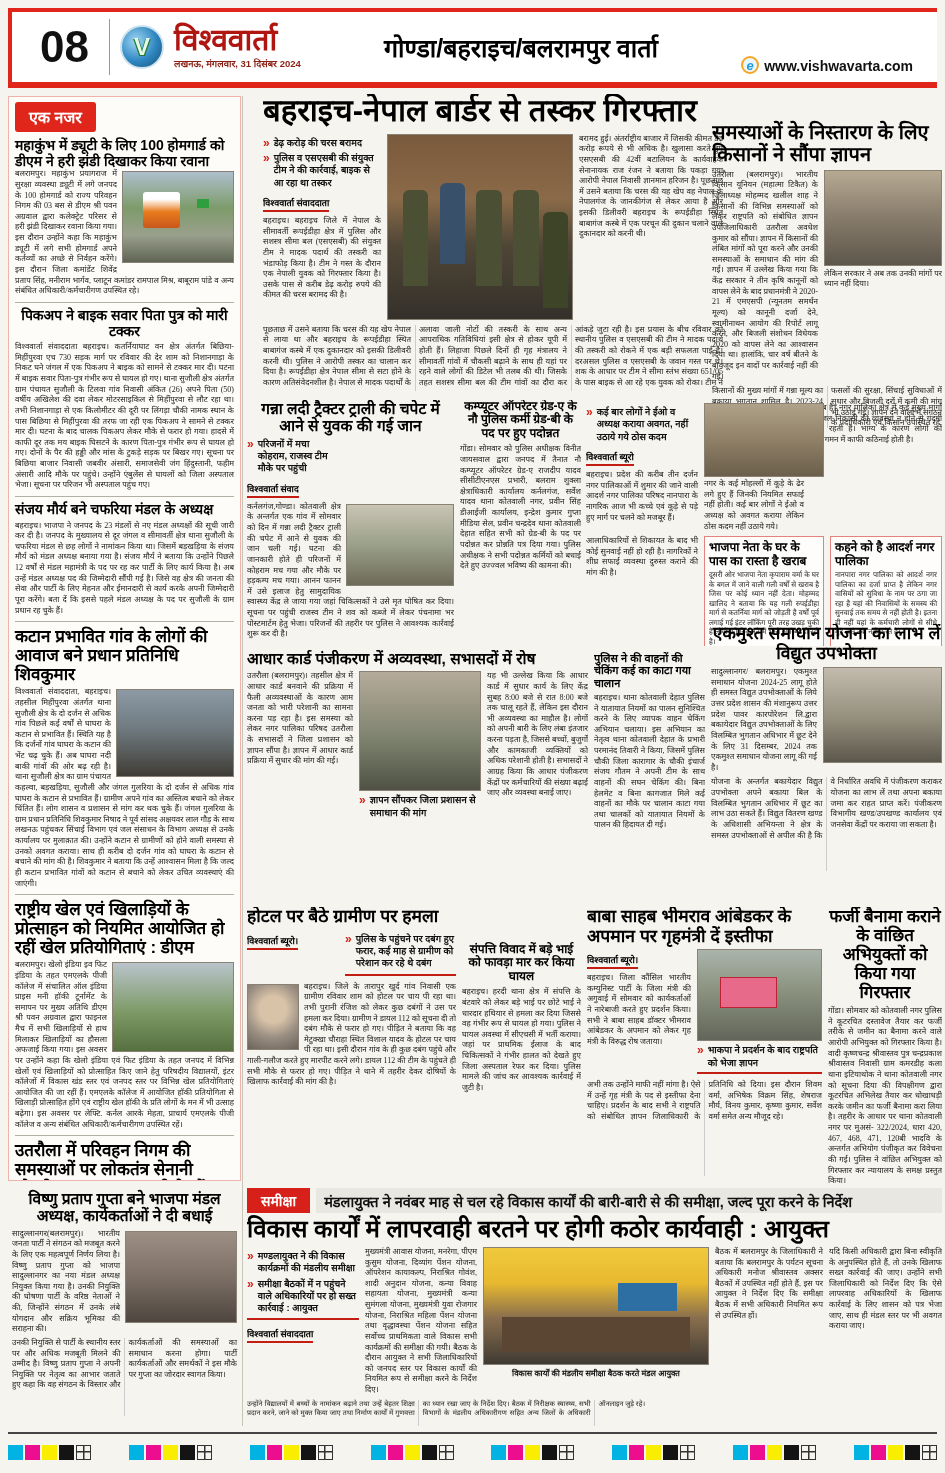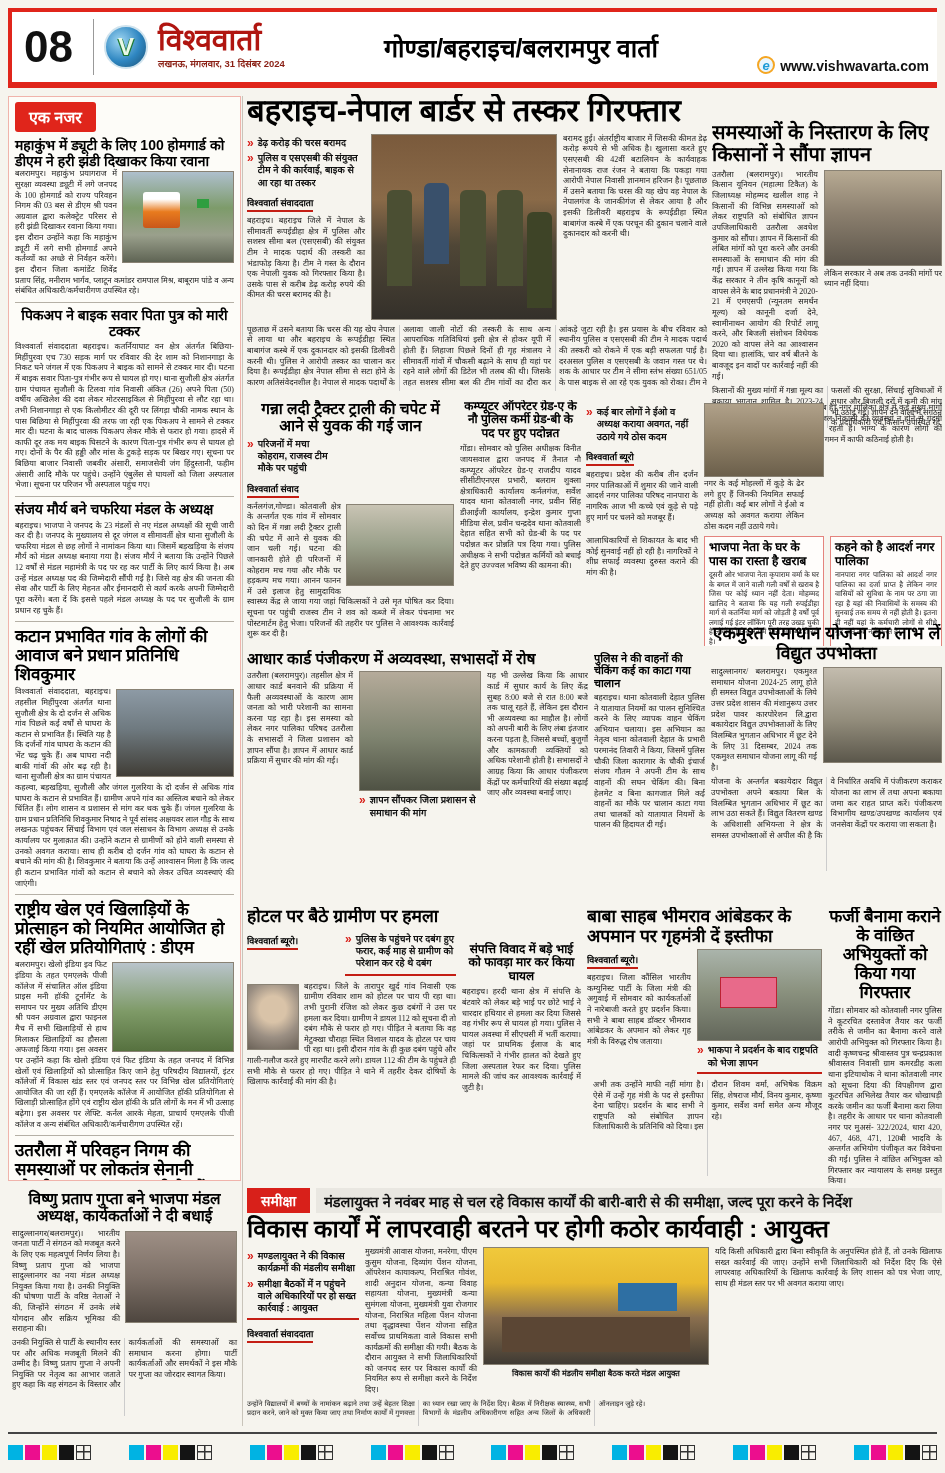--- a/index.html
+++ b/index.html
@@ -2,21 +2,21 @@
 <html><head>
 <meta charset="utf-8">
 <style>
   * { margin:0; padding:0; box-sizing:border-box; }
   html,body { width:945px; height:1473px; }
   body { background:#f6f4ee; font-family:"Liberation Serif",serif; color:#111; position:relative; overflow:hidden; }
   .abs { position:absolute; overflow:hidden; }
 
   
   .masthead { left:8px; top:8px; width:929px; height:80px; border-top:4px solid #e0251b; border-left:4px solid #e0251b; border-bottom:6px solid #e0251b; background:#fff; }
-  .mh-inner { display:flex; align-items:center; height:100%; padding:2px 8px; gap:10px; }
+  .mh-inner { display:flex; align-items:center; height:100%; padding:2px 24px; gap:10px; }
   .pageno { font-family:"Liberation Sans",sans-serif; font-weight:700; font-size:44px; line-height:1; padding:0 10px 0 4px; }
   .mh-sep { width:1px; height:56px; background:#999; }
   .logo { width:44px; height:44px; border-radius:50%; background:radial-gradient(circle at 35% 35%, #9fd6f2 0%, #2e86c1 55%, #1b4f72 100%); position:relative; border:2px solid #cfe3ee; }
   .logo-v { position:absolute; inset:0; display:flex; align-items:center; justify-content:center; color:#e8f8e8; font-family:"Liberation Sans",sans-serif; font-weight:700; font-size:24px; text-shadow:1px 1px 0 #1e7a33, -1px 1px 0 #1e7a33; }
   .mh-title-block { display:flex; flex-direction:column; gap:2px; }
   .paper-name { font-family:"Liberation Sans",sans-serif; font-weight:700; font-size:30px; color:#b01510; line-height:1; }
   .dateline { font-family:"Liberation Sans",sans-serif; font-weight:700; font-size:9.5px; color:#8a1f14; }
   .edition { flex:1; text-align:center; font-family:"Liberation Sans",sans-serif; font-weight:700; font-size:25px; color:#000; }
   .website-wrap { display:flex; align-items:flex-end; gap:5px; align-self:flex-end; padding-bottom:6px; }
   .e-icon { width:18px; height:18px; border-radius:50%; border:2px solid #f5a623; color:#1e9cd7; font-family:"Liberation Sans",sans-serif; font-weight:700; font-style:italic; font-size:13px; display:flex; align-items:center; justify-content:center; background:#eaf6fd; }
@@ -64,21 +64,21 @@
   .p-protest { background:linear-gradient(180deg,#aab4ab 0%,#8b927f 45%,#62665a 100%); }
   .p-protest .banner { position:absolute; left:18%; top:30%; width:46%; height:34%; background:#e86a8a; border:1px solid #b23; }
   .p-garland { background:linear-gradient(180deg,#9e8f85 0%,#7c6f66 50%,#4e463f 100%); }
   .p-hall { background:linear-gradient(180deg,#f0c93c 0%,#e8b92f 30%,#8a6f4e 60%,#3f3a33 100%); }
   .p-hall .tbl { position:absolute; left:8%; bottom:10%; width:84%; height:30%; background:#5b4634; }
   .p-hall .scr { position:absolute; right:14%; top:30%; width:26%; height:24%; background:#2e6fa3; }
 
   .vsep { left:242px; top:96px; width:1px; height:1330px; background:#c9c4ba; }
 
   
-  .main-art { left:247px; top:94px; width:460px; height:302px; }
+  .main-art { left:263px; top:94px; width:460px; height:302px; }
   .kisan    { left:712px; top:94px; width:230px; height:334px; }
   .ganna    { left:247px; top:400px; width:207px; height:245px; }
   .computer { left:460px; top:400px; width:121px; height:245px; }
   .kude     { left:586px; top:400px; width:356px; height:246px; }
   .aadhaar  { left:247px; top:650px; width:341px; height:252px; }
   .checking { left:594px; top:652px; width:111px; height:250px; }
   .ekmusht  { left:711px; top:624px; width:231px; height:252px; }
   .hotel    { left:247px; top:907px; width:209px; height:276px; }
   .sampatti { left:462px; top:907px; width:119px; height:276px; }
   .ambedkar { left:587px; top:907px; width:235px; height:276px; }
@@ -309,21 +309,21 @@
       <div style="flex:1;">
         <div class="ph p-protest" style="width:100%;height:92px;">
             <i class="banner"></i>
           </div>
         <div class="bl" style="margin-top:3px;border-bottom:2px solid #c41e14;padding-bottom:3px;">
             <span class="chev">»</span>
             <span>भाकपा ने प्रदर्शन के बाद राष्ट्रपति को भेजा ज्ञापन</span>
           </div>
       </div>
     </div>
-    <div class="bd cols2" style="margin-top:3px;height:96px;margin-left:6px;">अभी तक उन्होंने माफी नहीं मांगा है। ऐसे में उन्हें गृह मंत्री के पद से इस्तीफा देना चाहिए। प्रदर्शन के बाद सभी ने राष्ट्रपति को संबोधित ज्ञापन जिलाधिकारी के प्रतिनिधि को दिया। इस दौरान शिवम वर्मा, अभिषेक विक्रम सिंह, शेषराज मौर्य, विनय कुमार, कृष्णा कुमार, सर्वेश वर्मा समेत अन्य मौजूद रहे।</div>
+    <div class="bd cols2" style="margin-top:3px;height:96px;">अभी तक उन्होंने माफी नहीं मांगा है। ऐसे में उन्हें गृह मंत्री के पद से इस्तीफा देना चाहिए। प्रदर्शन के बाद सभी ने राष्ट्रपति को संबोधित ज्ञापन जिलाधिकारी के प्रतिनिधि को दिया। इस दौरान शिवम वर्मा, अभिषेक विक्रम सिंह, शेषराज मौर्य, विनय कुमार, कृष्णा कुमार, सर्वेश वर्मा समेत अन्य मौजूद रहे।</div>
   </article>
 
   <article class="abs fakedeed">
     <h2 class="h h14" style="text-align:center;">फर्जी बैनामा कराने के वांछित अभियुक्तों को किया गया गिरफ्तार</h2>
     <div class="bd" style="margin-top:4px;">गोंडा। सोमवार को कोतवाली नगर पुलिस ने कूटरचित दस्तावेज तैयार कर फर्जी तरीके से जमीन का बैनामा करने वाले आरोपी अभियुक्त को गिरफ्तार किया है। वादी कृष्णचन्द्र श्रीवास्तव पुत्र चन्द्रप्रकाश श्रीवास्तव निवासी ग्राम कमरडीह कला थाना इटियाथोक ने थाना कोतवाली नगर को सूचना दिया की विपक्षीगण द्वारा कूटरचित अभिलेख तैयार कर धोखाधड़ी करके जमीन का फर्जी बैनामा करा लिया है। तहरीर के आधार पर थाना कोतवाली नगर पर मुअसं- 322/2024, धारा 420, 467, 468, 471, 120बी भादवि के अन्तर्गत अभियोग पंजीकृत कर विवेचना की गई। पुलिस ने वांछित अभियुक्त को गिरफ्तार कर न्यायालय के समक्ष प्रस्तुत किया।</div>
   </article>
 
   <article class="abs vishnu">
     <h2 class="h h17" style="text-align:center;">विष्णु प्रताप गुप्ता बने भाजपा मंडल अध्यक्ष, कार्यकर्ताओं ने दी बधाई</h2>
     <div class="bd clear" style="margin-top:4px;"><div class="ph fr p-garland" style="width:112px;height:92px;"></div><span>सादुल्लानगर(बलरामपुर)। भारतीय जनता पार्टी ने संगठन को मजबूत करने के लिए एक महत्वपूर्ण निर्णय लिया है। विष्णु प्रताप गुप्ता को भाजपा सादुल्लानगर का नया मंडल अध्यक्ष नियुक्त किया गया है। उनकी नियुक्ति की घोषणा पार्टी के वरिष्ठ नेताओं ने की, जिन्होंने संगठन में उनके लंबे योगदान और सक्रिय भूमिका की सराहना की।</span></div>
@@ -349,20 +349,21 @@
         <div class="by">विश्ववार्ता संवाददाता</div>
       </div>
       <div class="bd" style="width:112px;flex:none;">मुख्यमंत्री आवास योजना, मनरेगा, पीएम कुसुम योजना, दिव्यांग पेंशन योजना, ऑपरेशन कायाकल्प, निराश्रित गोवंश, शादी अनुदान योजना, कन्या विवाह सहायता योजना, मुख्यमंत्री कन्या सुमंगला योजना, मुख्यमंत्री युवा रोजगार योजना, निराश्रित महिला पेंशन योजना तथा वृद्धावस्था पेंशन योजना सहित सर्वोच्च प्राथमिकता वाले विकास सभी कार्यक्रमों की समीक्षा की गयी। बैठक के दौरान आयुक्त ने सभी जिलाधिकारियों को जनपद स्तर पर विकास कार्यों की नियमित रूप से समीक्षा करने के निर्देश दिए।</div>
       <div style="width:226px;flex:none;">
         <div class="ph p-hall" style="width:226px;height:118px;">
             <i class="tbl"></i>
             <i class="scr"></i>
           </div>
         <div class="cap">विकास कार्यों की मंडलीय समीक्षा बैठक करते मंडल आयुक्त</div>
       </div>
+      <div class="bd" style="width:108px;flex:none;">बैठक में बलरामपुर के जिलाधिकारी ने बताया कि बलरामपुर के पर्यटन सूचना अधिकारी मनोज श्रीवास्तव अक्सर बैठकों में उपस्थित नहीं होते हैं, इस पर आयुक्त ने निर्देश दिए कि समीक्षा बैठक में सभी अधिकारी नियमित रूप से उपस्थित हों।</div>
       <div class="bd" style="flex:1;">यदि किसी अधिकारी द्वारा बिना स्वीकृति के अनुपस्थित होते हैं, तो उनके खिलाफ सख्त कार्रवाई की जाए। उन्होंने सभी जिलाधिकारी को निर्देश दिए कि ऐसे लापरवाह अधिकारियों के खिलाफ कार्रवाई के लिए शासन को पत्र भेजा जाए, साथ ही मंडल स्तर पर भी अवगत कराया जाए।</div>
     </div>
     <div class="bd cols4" style="margin-top:4px;height:40px;font-size:7px;">उन्होंने विद्यालयों में बच्चों के नामांकन बढ़ाने तथा उन्हें बेहतर शिक्षा प्रदान करने, जाने को मुक्त किया जाए तथा निर्माण कार्यों में गुणवत्ता का ध्यान रखा जाए के निर्देश दिए। बैठक में निरीक्षक स्वास्थ्य, सभी विभागों के मंडलीय अधिकारीगण सहित अन्य जिलों के अधिकारी ऑनलाइन जुड़े रहे।</div>
   </article>
 
   <div class="abs bottom-rule"></div>
   <div class="abs marks">
     <div class="mark-group">
         <i class="sq c"></i>
         <i class="sq m"></i>

